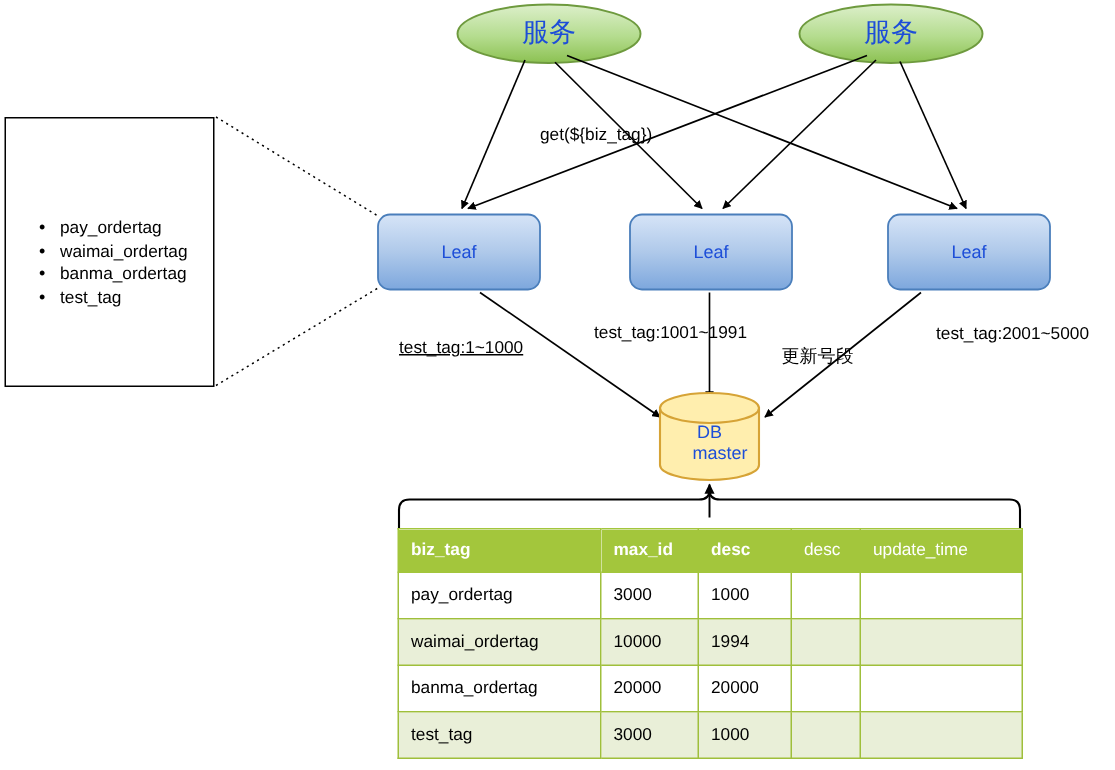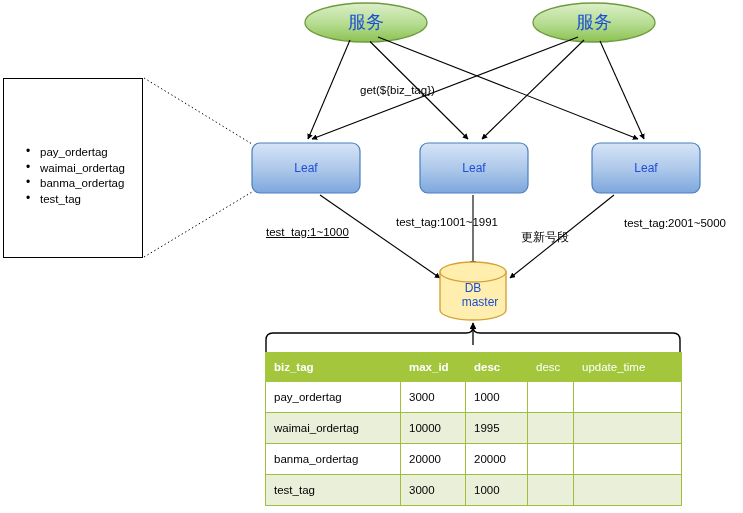--- a/index.html
+++ b/index.html
@@ -231,21 +231,21 @@
       <tr class="odd">
         <td>pay_ordertag</td>
         <td>3000</td>
         <td>1000</td>
         <td></td>
         <td></td>
       </tr>
       <tr class="even">
         <td>waimai_ordertag</td>
         <td>10000</td>
-        <td>1995</td>
+        <td>1994</td>
         <td></td>
         <td></td>
       </tr>
       <tr class="odd">
         <td>banma_ordertag</td>
         <td>20000</td>
         <td>20000</td>
         <td></td>
         <td></td>
       </tr>

